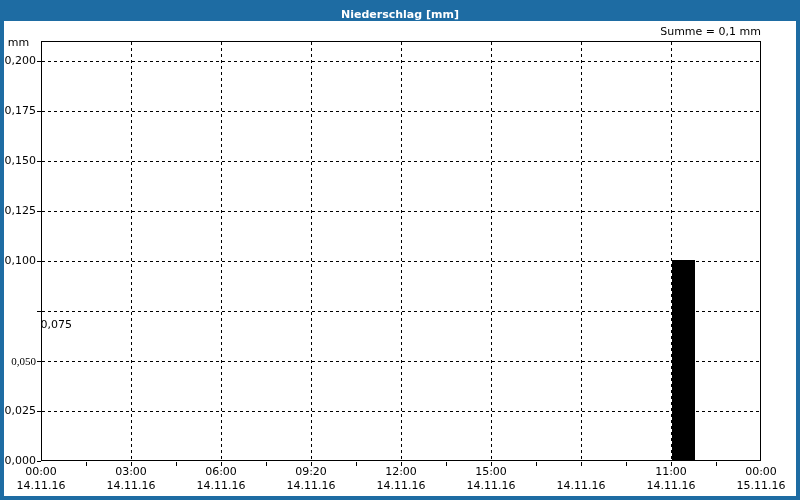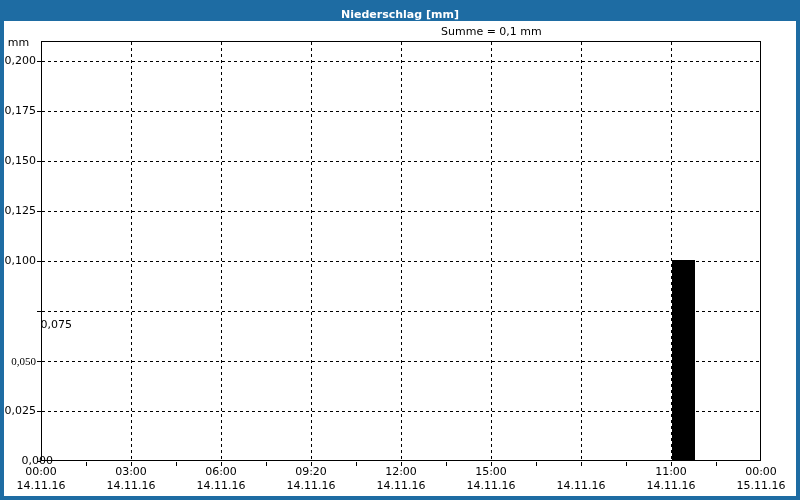--- a/index.html
+++ b/index.html
@@ -19,21 +19,21 @@
   .content{
     position:absolute;left:4px;right:4px;top:21px;bottom:4px;
     background:#fff;
   }
   .chart-layer{
     position:absolute;left:0;top:0;width:800px;height:500px;
     font-size:11px;color:#000;
   }
   .summe{
     position:absolute;top:26px;left:441px;width:320px;
-    text-align:left;height:12px;line-height:12px;
+    text-align:right;height:12px;line-height:12px;
   }
   .unit{
     position:absolute;top:37px;left:0;width:37px;
     text-align:center;height:12px;line-height:12px;
   }
   .plot{
     position:absolute;left:41px;top:41px;width:720px;height:420px;
     border:1px solid #000;background:#fff;box-sizing:border-box;
   }
   .hgrid{
@@ -82,21 +82,21 @@
         <div class="vgrid" style="left: 89px;"></div>
         <div class="vgrid" style="left: 179px;"></div>
         <div class="vgrid" style="left: 269px;"></div>
         <div class="vgrid" style="left: 359px;"></div>
         <div class="vgrid" style="left: 449px;"></div>
         <div class="vgrid" style="left: 539px;"></div>
         <div class="vgrid" style="left: 629px;"></div>
         <div class="bar" style="left: 630px; width: 23px; height: 200px; background: rgb(0, 0, 0);"></div>
       </div>
     <div></div>
-  <div class="ytick-label" style="top: 455px; padding-left: 17px;">0,000</div>
+  <div class="ytick-label" style="top: 455px;">0,000</div>
       <div class="ytickmark" style="left: 37px; top: 461px;"></div>
       <div class="ytick-label" style="top: 405px;">0,025</div>
       <div class="ytickmark" style="left: 37px; top: 411px;"></div>
       <div class="ytick-label" style="top: 355px; font-family: Liberation Serif, serif;">0,050</div>
       <div class="ytickmark" style="left: 37px; top: 361px;"></div>
       <div class="ytick-label" style="top: 319px; margin-left: 36px;">0,075</div>
       <div class="ytickmark" style="left: 37px; top: 311px;"></div>
       <div class="ytick-label" style="top: 255px;">0,100</div>
       <div class="ytickmark" style="left: 37px; top: 261px;"></div>
       <div class="ytick-label" style="top: 205px;">0,125</div>

